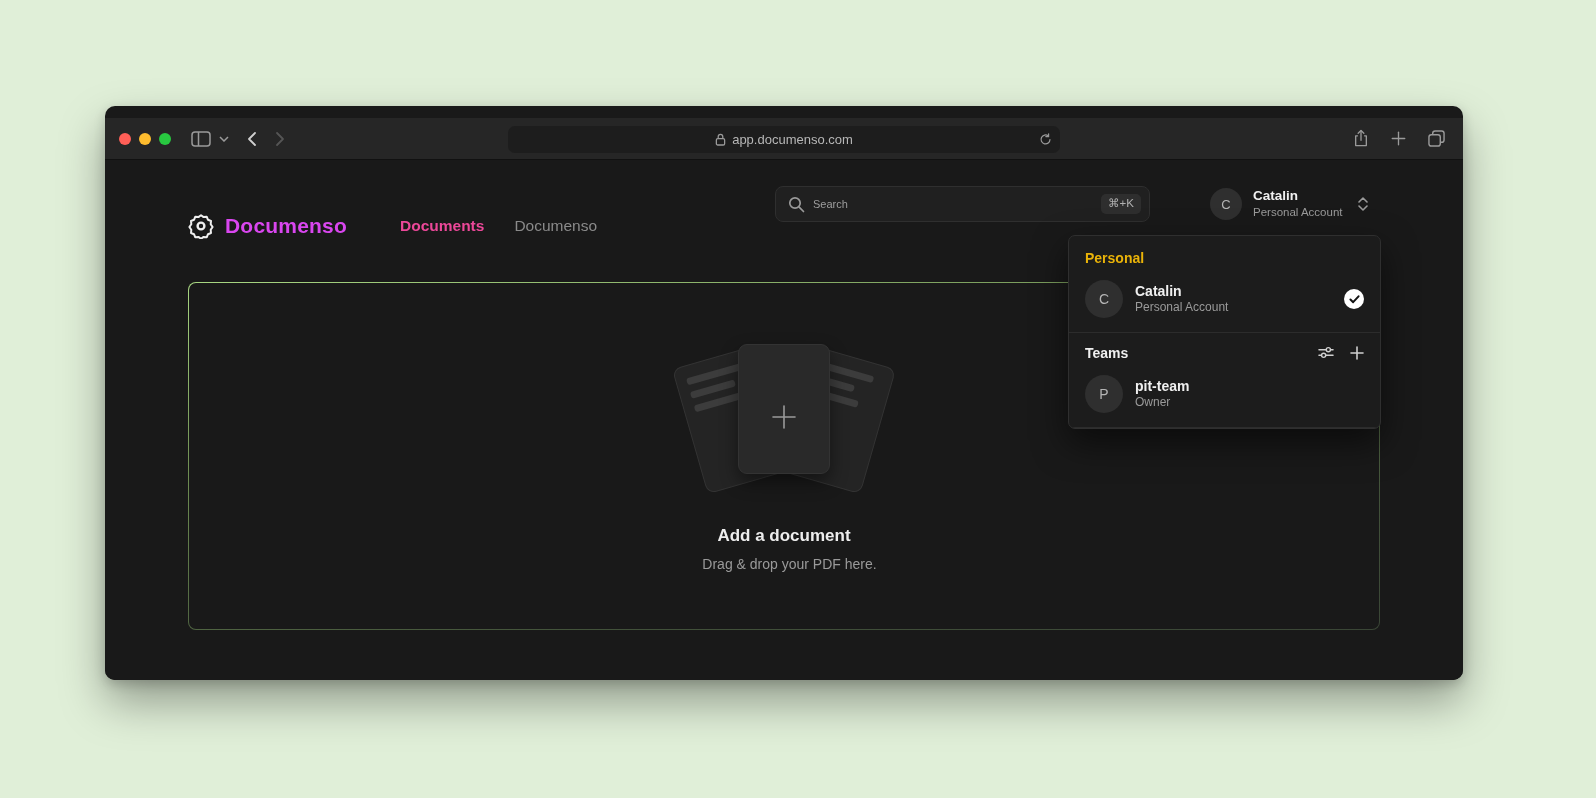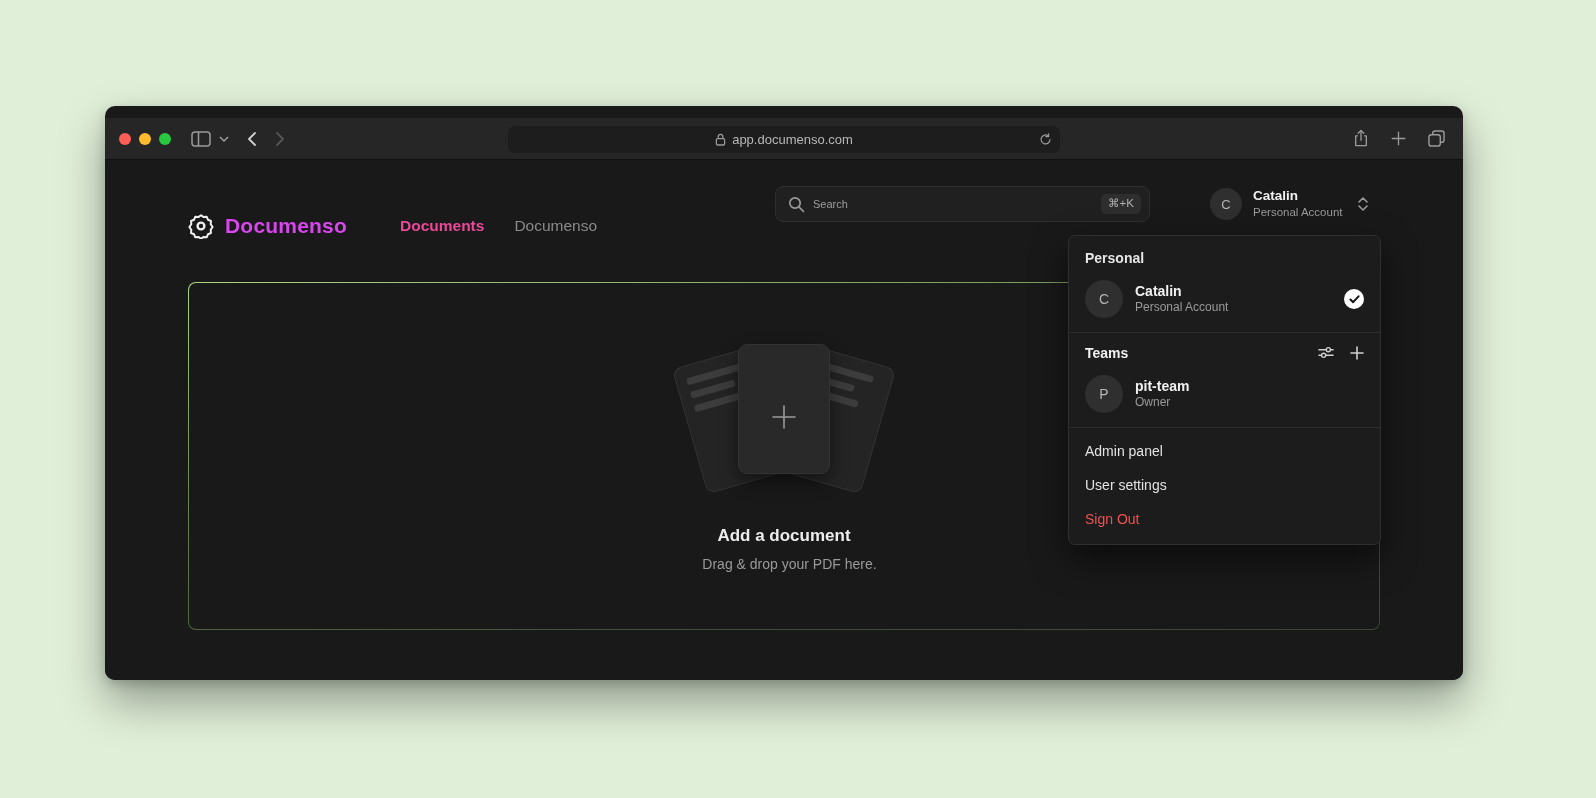--- a/index.html
+++ b/index.html
@@ -108,21 +108,21 @@
   }
   .dz-title { color:#ededed; font-size:17px; font-weight:700; margin-bottom:10px; }
   .dz-sub { color:#9a9a9a; font-size:14px;margin-left:11px; }
 
   
   .menu {
     position:absolute; left:963px; top:75px; width:313px; z-index:5;
     background:#1c1c1c; border:1px solid #2f2f2f; border-radius:7px;
     box-shadow:0 14px 34px rgba(0,0,0,.55); overflow:hidden;
   }
-  .menu-heading { padding:14px 16px 10px; color:#e5e5e5; font-size:14px; font-weight:700; }
+  .menu-heading { padding:14px 16px 10px; color:#eab308; font-size:14px; font-weight:700; }
   .menu-row { display:flex; align-items:center; gap:12px; padding:4px 16px 14px; cursor:pointer; }
   .menu-row .name { color:#f0f0f0; font-size:14px; font-weight:600; line-height:1.3; }
   .menu-row .sub  { color:#9a9a9a; font-size:12px; line-height:1.3; }
   .check-circle {
     margin-left:auto; width:20px; height:20px; border-radius:50%;
     background:#fff; display:flex; align-items:center; justify-content:center;
   }
   .divider { height:1px; background:#2c2c2c; }
   .teams-heading { display:flex; align-items:center; padding:12px 16px 10px; }
   .teams-heading .label { color:#f0f0f0; font-size:14px; font-weight:700; }
@@ -317,21 +317,16 @@
       <div class="menu-row">
         <span class="avatar md">P</span>
         <span>
           <div class="name">pit-team</div>
           <div class="sub">Owner</div>
         </span>
       </div>
 
       <div class="divider"></div>
 
-      <div class="menu-list">
-        <div class="menu-item">Admin panel</div>
-        <div class="menu-item">User settings</div>
-        <div class="menu-item danger">Sign Out</div>
-      </div>
     </div>
 
   </div>
 </div>
 
 </body></html>

